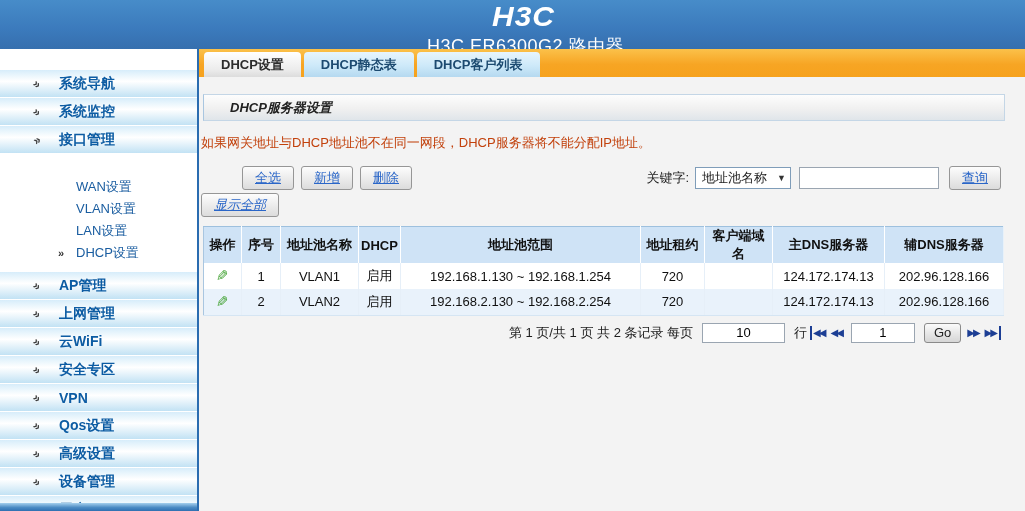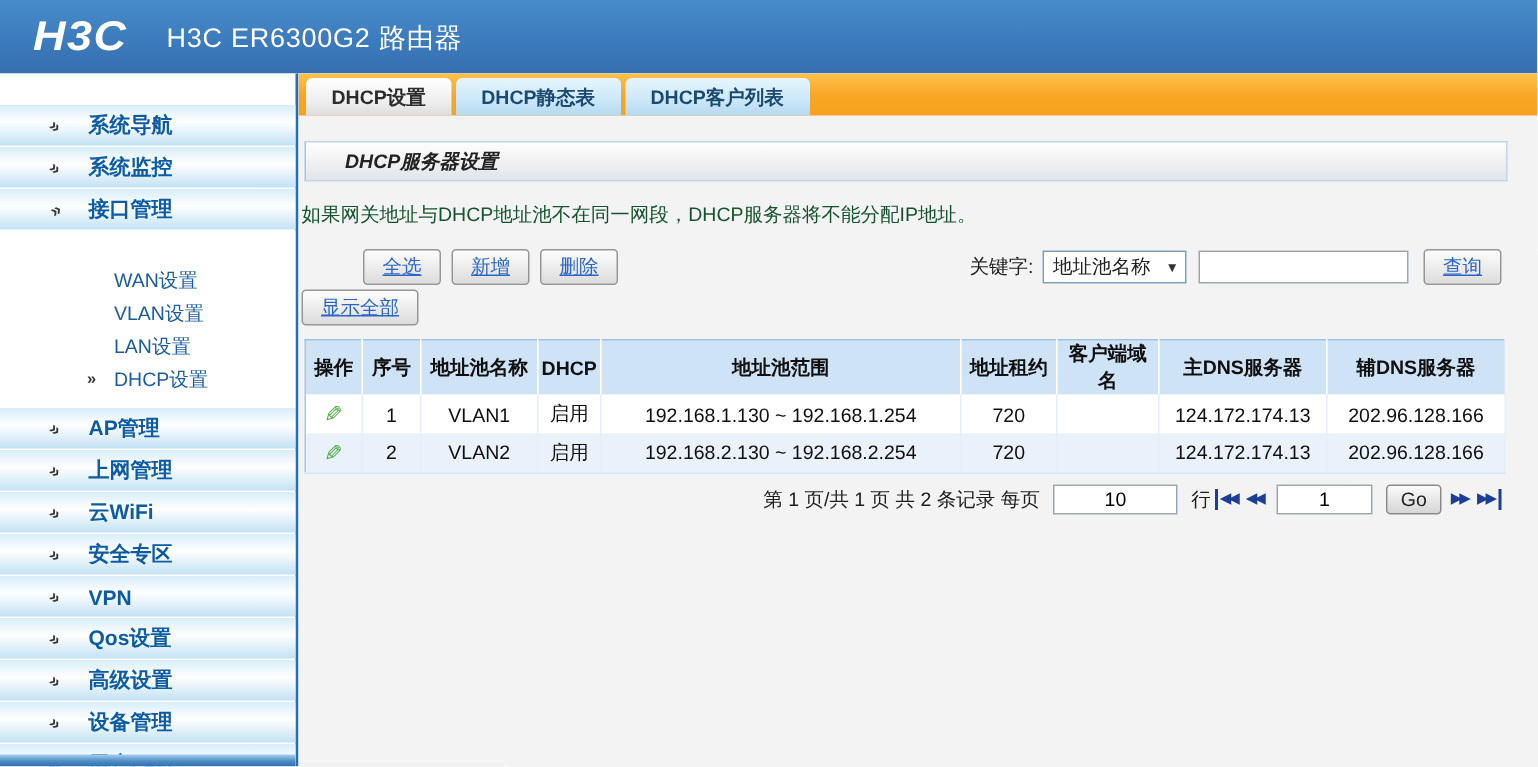--- a/index.html
+++ b/index.html
@@ -1,21 +1,21 @@
 <!DOCTYPE html>
 <html><head>
 <meta charset="utf-8">
 <style>
   * { box-sizing: border-box; }
   body { margin: 0; font-family: "Liberation Sans", "DejaVu Sans", sans-serif; }
   .app { width: 1025px; height: 511px; background: #fff; overflow: hidden; position: relative; }
 
   
   .header { height: 49px; background: linear-gradient(180deg,#478cc9 0%,#3b7abc 60%,#366fae 100%);
-            display: flex; align-items: center; }
+            display: flex; align-items: center; flex-direction: column; }
   .logo { color: #fff; font-weight: bold; font-style: italic; font-size: 30px; letter-spacing: 1px;
           margin-left: 22px; transform: scaleY(.92); }
   .app-title { color: #fff; font-size: 18px; margin-left: 26px; letter-spacing: .5px; }
 
   
   .body { display: flex; height: 462px; }
   .sidebar { width: 199px; border-right: 2px solid #2a6cb0; background: #fff; position: relative;
              padding-top: 21px; flex: none; }
   .content { flex: 1; background: #f3f3f3; position: relative; overflow: hidden; }
 
@@ -41,25 +41,25 @@
          border-radius: 4px 4px 0 0; font-size: 13px; font-weight: bold; cursor: pointer; }
   .tab.active { background: linear-gradient(180deg,#ffffff 0%,#ececec 70%,#dcdcdc 100%); color: #2c2c2c; }
   .tab.inactive { background: linear-gradient(180deg,#e7f5fd 0%,#cde9f9 55%,#b5d9f0 100%); color: #1c4a70; }
 
   
   .panel { margin: 17px 18px 0 2px; }
   .section-bar { margin: 0 2px 0 2px; height: 27px; line-height: 26px;
                  background: linear-gradient(180deg,#fdfdfd 0%,#f0f0f0 55%,#dfe5ea 100%);
                  border: 1px solid #c4d6e6; border-left-color: #a9c6e0;
                  font-weight: bold; font-size: 13px; color: #222; padding-left: 26px; font-style: italic; }
-  .note { margin-top: 13px; font-size: 13px; color: #14532d; }
+  .note { margin-top: 13px; font-size: 13px; color: #c2410c; }
 
   
   .toolbar-row1 { margin-top: 14px; display: flex; align-items: center; padding-left: 41px; }
-  .toolbar-row2 { margin-top: 3px; }
+  .toolbar-row2 { margin-top: 3px; font-style: italic; }
   .btn { display: inline-block; background: linear-gradient(180deg,#fdfdfd,#e9e9e9 60%,#dcdcdc);
          border: 1px solid #969696; border-radius: 3px; padding: 2px 12px; font-size: 13px;
          color: #2a66c8; text-decoration: underline; cursor: pointer; margin-right: 7px; }
   .kw-group { margin-left: auto; display: flex; align-items: center; margin-right: 6px; }
   .kw-label { font-size: 13px; color: #1d1d1d; margin-right: 6px; }
   .fake-select { width: 96px; height: 22px; border: 1px solid #7f9db9; background: #fff;
                  display: flex; align-items: center; font-size: 13px; color: #222; padding: 0 4px 0 6px;
                  cursor: pointer; }
   .fake-select .arr { margin-left: auto; font-size: 9px; color: #333; }
   .kw-input { width: 140px; height: 22px; border: 1px solid #9aa5b1; margin-left: 8px; font-size: 13px; padding: 0 4px; }

